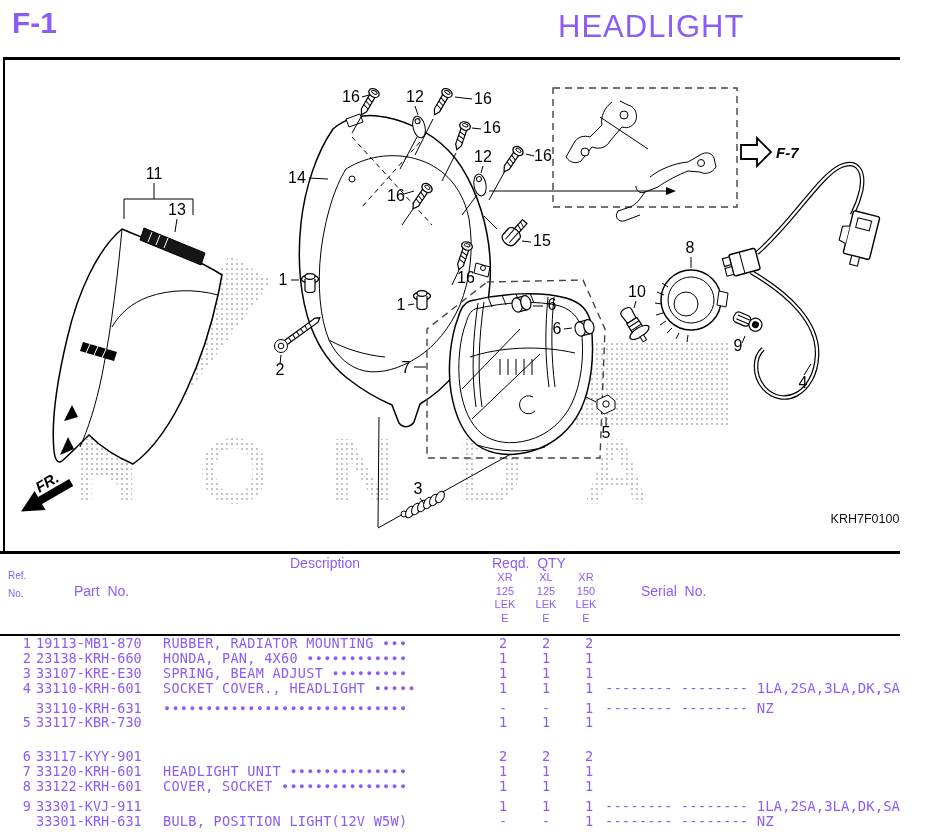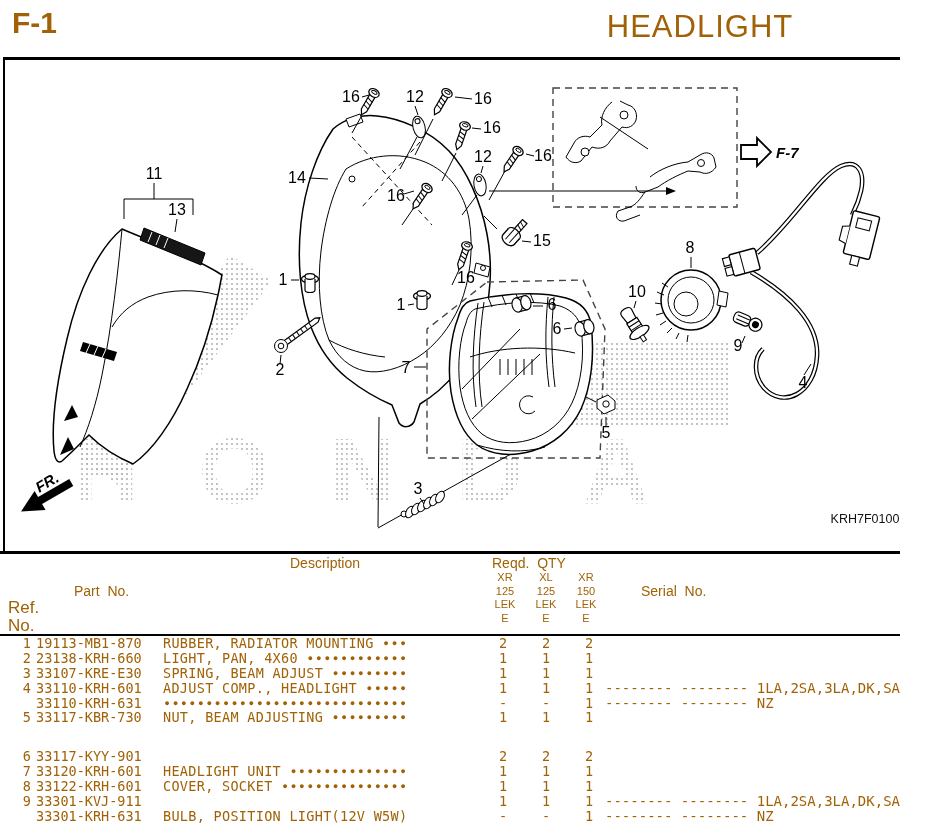--- a/index.html
+++ b/index.html
@@ -1,39 +1,39 @@
 <!DOCTYPE html>
 <html><head>
 <meta charset="utf-8">
 <style>
   html,body{margin:0;padding:0;background:#fff;}
-  .page{position:relative;width:900px;height:836px;background:#fff;color:#a16207;
+  .page{position:relative;width:900px;height:836px;background:#fff;color:#8b5cf6;
         font-family:"Liberation Sans",sans-serif;overflow:hidden;}
   .hdr-code{position:absolute;left:12px;top:6px;font-size:30px;font-weight:bold;}
-  .hdr-title{position:absolute;left:558px;top:9px;width:284px;text-align:center;
+  .hdr-title{position:absolute;left:558px;top:9px;width:284px;text-align:left;
              font-size:31px;font-weight:400;letter-spacing:1px;}
   .diagram-frame{position:absolute;left:3px;top:57px;width:931px;height:494px;
                  border-top:3px solid #000;border-left:2px solid #000;border-right:2px solid #000;}
   .rule-mid{position:absolute;left:0;top:551px;width:940px;height:3px;background:#000;}
   .rule-hdr{position:absolute;left:0;top:634px;width:940px;height:2px;background:#000;}
   svg text{font-family:"Liberation Sans",sans-serif;}
   .callout{font-size:16px;fill:#000;}
   .figcode{font-size:12.5px;fill:#111;}
   .ln{stroke:#000;stroke-width:1;fill:none;}
   .shape{fill:#fff;stroke:#000;stroke-width:1.5;}
   .shape2{fill:#fff;stroke:#000;stroke-width:1;}
   .dashbox{fill:none;stroke:#444;stroke-width:1.4;stroke-dasharray:7 5;}
   
   .th{position:absolute;font-size:14px;white-space:pre;}
   .th-small{position:absolute;width:40px;text-align:center;font-size:11px;line-height:13.5px;}
-  .refhdr{font-size:17px;margin-top:28px;}
+  .refhdr{font-size:10px;}
   
   .tgroup{position:absolute;left:0;width:940px;}
   .trow{position:relative;height:14.9px;}
-  .gap{}
+  .gap{margin-top:5px;}
   .c{position:absolute;top:0;white-space:pre;font-family:"DejaVu Sans Mono",monospace;
      font-size:13.5px;line-height:14.9px;}
   .c.ref{left:0;width:31px;text-align:right;}
   .c.part{left:36px;}
   .c.desc{left:163px;letter-spacing:0.3px;}
   .c.q1{left:486px;width:34px;text-align:center;}
   .c.q2{left:529px;width:34px;text-align:center;}
   .c.q3{left:572px;width:34px;text-align:center;}
   .c.serial{left:605px;font-size:14px;}
 </style>
@@ -390,57 +390,56 @@
       <span class="c part">19113-MB1-870</span>
       <span class="c desc">RUBBER, RADIATOR MOUNTING ∙∙∙</span>
       <span class="c q1">2</span>
       <span class="c q2">2</span>
       <span class="c q3">2</span>
       <span class="c serial"></span>
     </div>
     <div class="trow">
       <span class="c ref">2</span>
       <span class="c part">23138-KRH-660</span>
-      <span class="c desc">LIGHT, PAN, 4X60 ∙∙∙∙∙∙∙∙∙∙∙∙</span>
+      <span class="c desc">HONDA, PAN, 4X60 ∙∙∙∙∙∙∙∙∙∙∙∙</span>
       <span class="c q1">1</span>
       <span class="c q2">1</span>
       <span class="c q3">1</span>
       <span class="c serial"></span>
     </div>
     <div class="trow">
       <span class="c ref">3</span>
       <span class="c part">33107-KRE-E30</span>
       <span class="c desc">SPRING, BEAM ADJUST ∙∙∙∙∙∙∙∙∙</span>
       <span class="c q1">1</span>
       <span class="c q2">1</span>
       <span class="c q3">1</span>
       <span class="c serial"></span>
     </div>
     <div class="trow">
       <span class="c ref">4</span>
       <span class="c part">33110-KRH-601</span>
-      <span class="c desc">ADJUST COMP., HEADLIGHT ∙∙∙∙∙</span>
+      <span class="c desc">SOCKET COVER., HEADLIGHT ∙∙∙∙∙</span>
       <span class="c q1">1</span>
       <span class="c q2">1</span>
       <span class="c q3">1</span>
       <span class="c serial">-------- -------- 1LA,2SA,3LA,DK,SA</span>
     </div>
     <div class="trow gap">
       <span class="c ref"></span>
       <span class="c part">33110-KRH-631</span>
       <span class="c desc">∙∙∙∙∙∙∙∙∙∙∙∙∙∙∙∙∙∙∙∙∙∙∙∙∙∙∙∙∙</span>
       <span class="c q1">-</span>
       <span class="c q2">-</span>
       <span class="c q3">1</span>
       <span class="c serial">-------- -------- NZ</span>
     </div>
     <div class="trow">
       <span class="c ref">5</span>
       <span class="c part">33117-KBR-730</span>
-      <span class="c desc">NUT, BEAM ADJUSTING ∙∙∙∙∙∙∙∙∙</span>
       <span class="c q1">1</span>
       <span class="c q2">1</span>
       <span class="c q3">1</span>
       <span class="c serial"></span>
     </div>
   </div>
 
   <div class="tgroup" style="top:749px;">
     <div class="trow">
       <span class="c ref">6</span>

